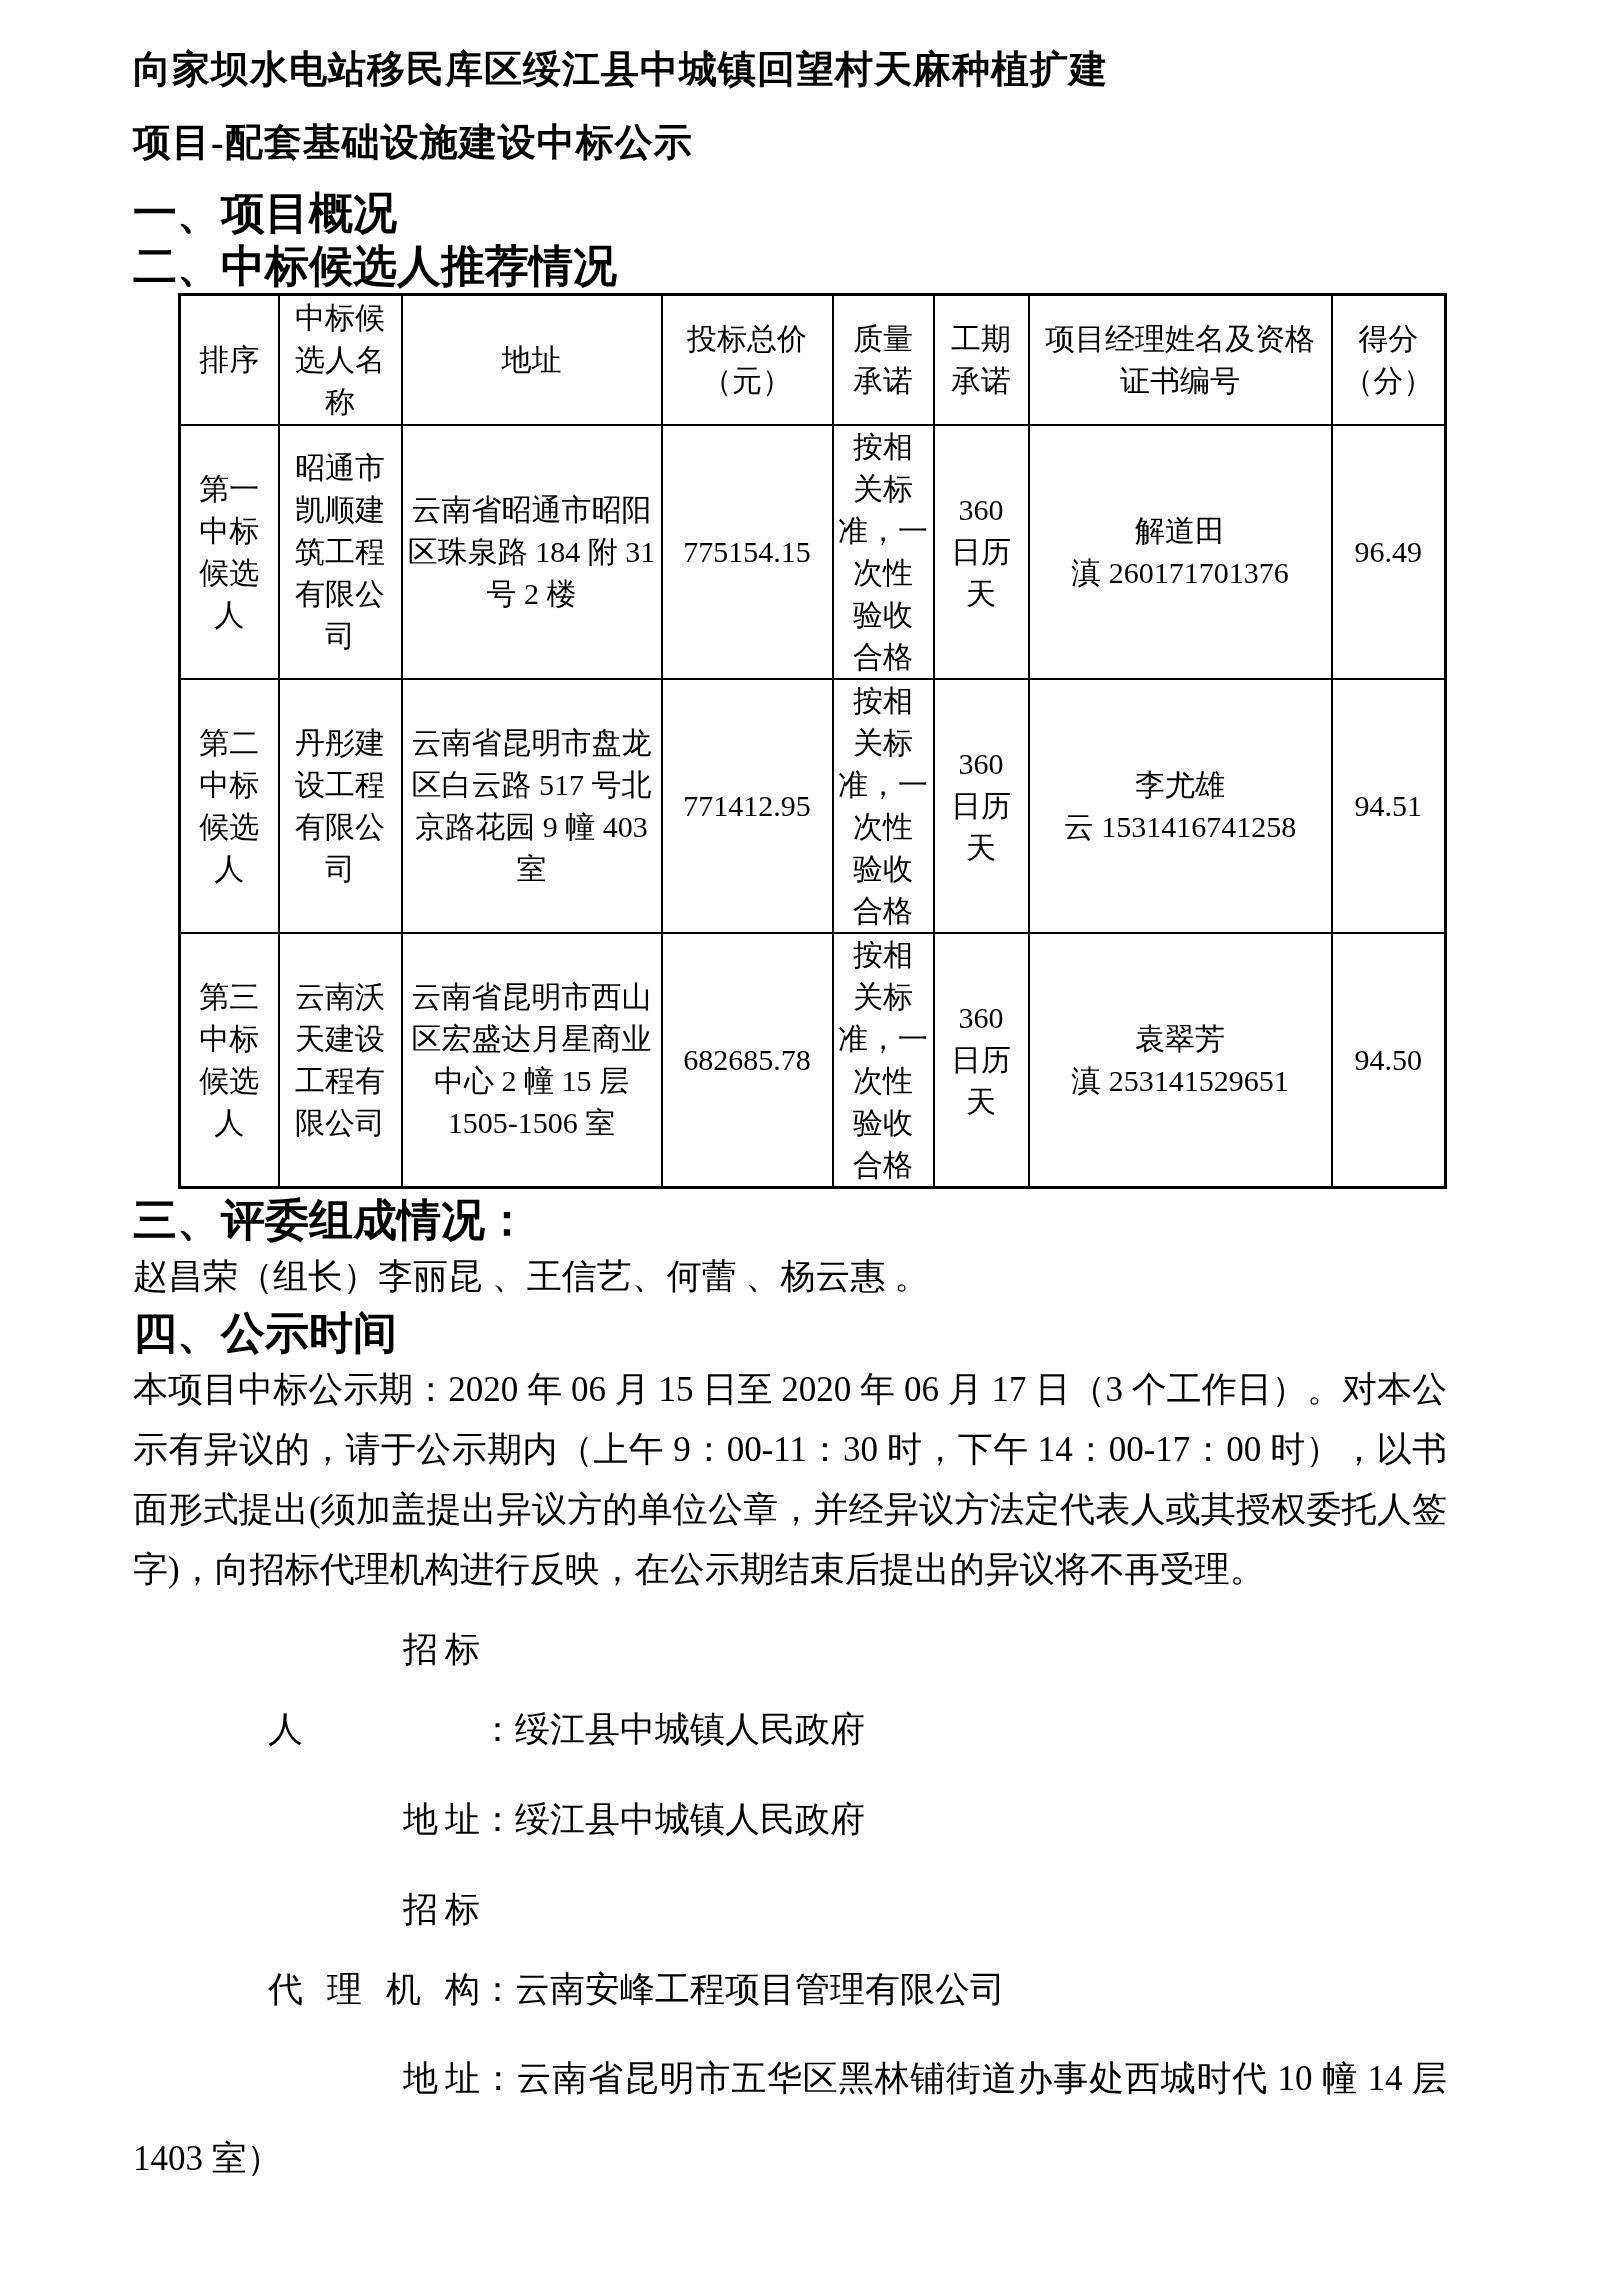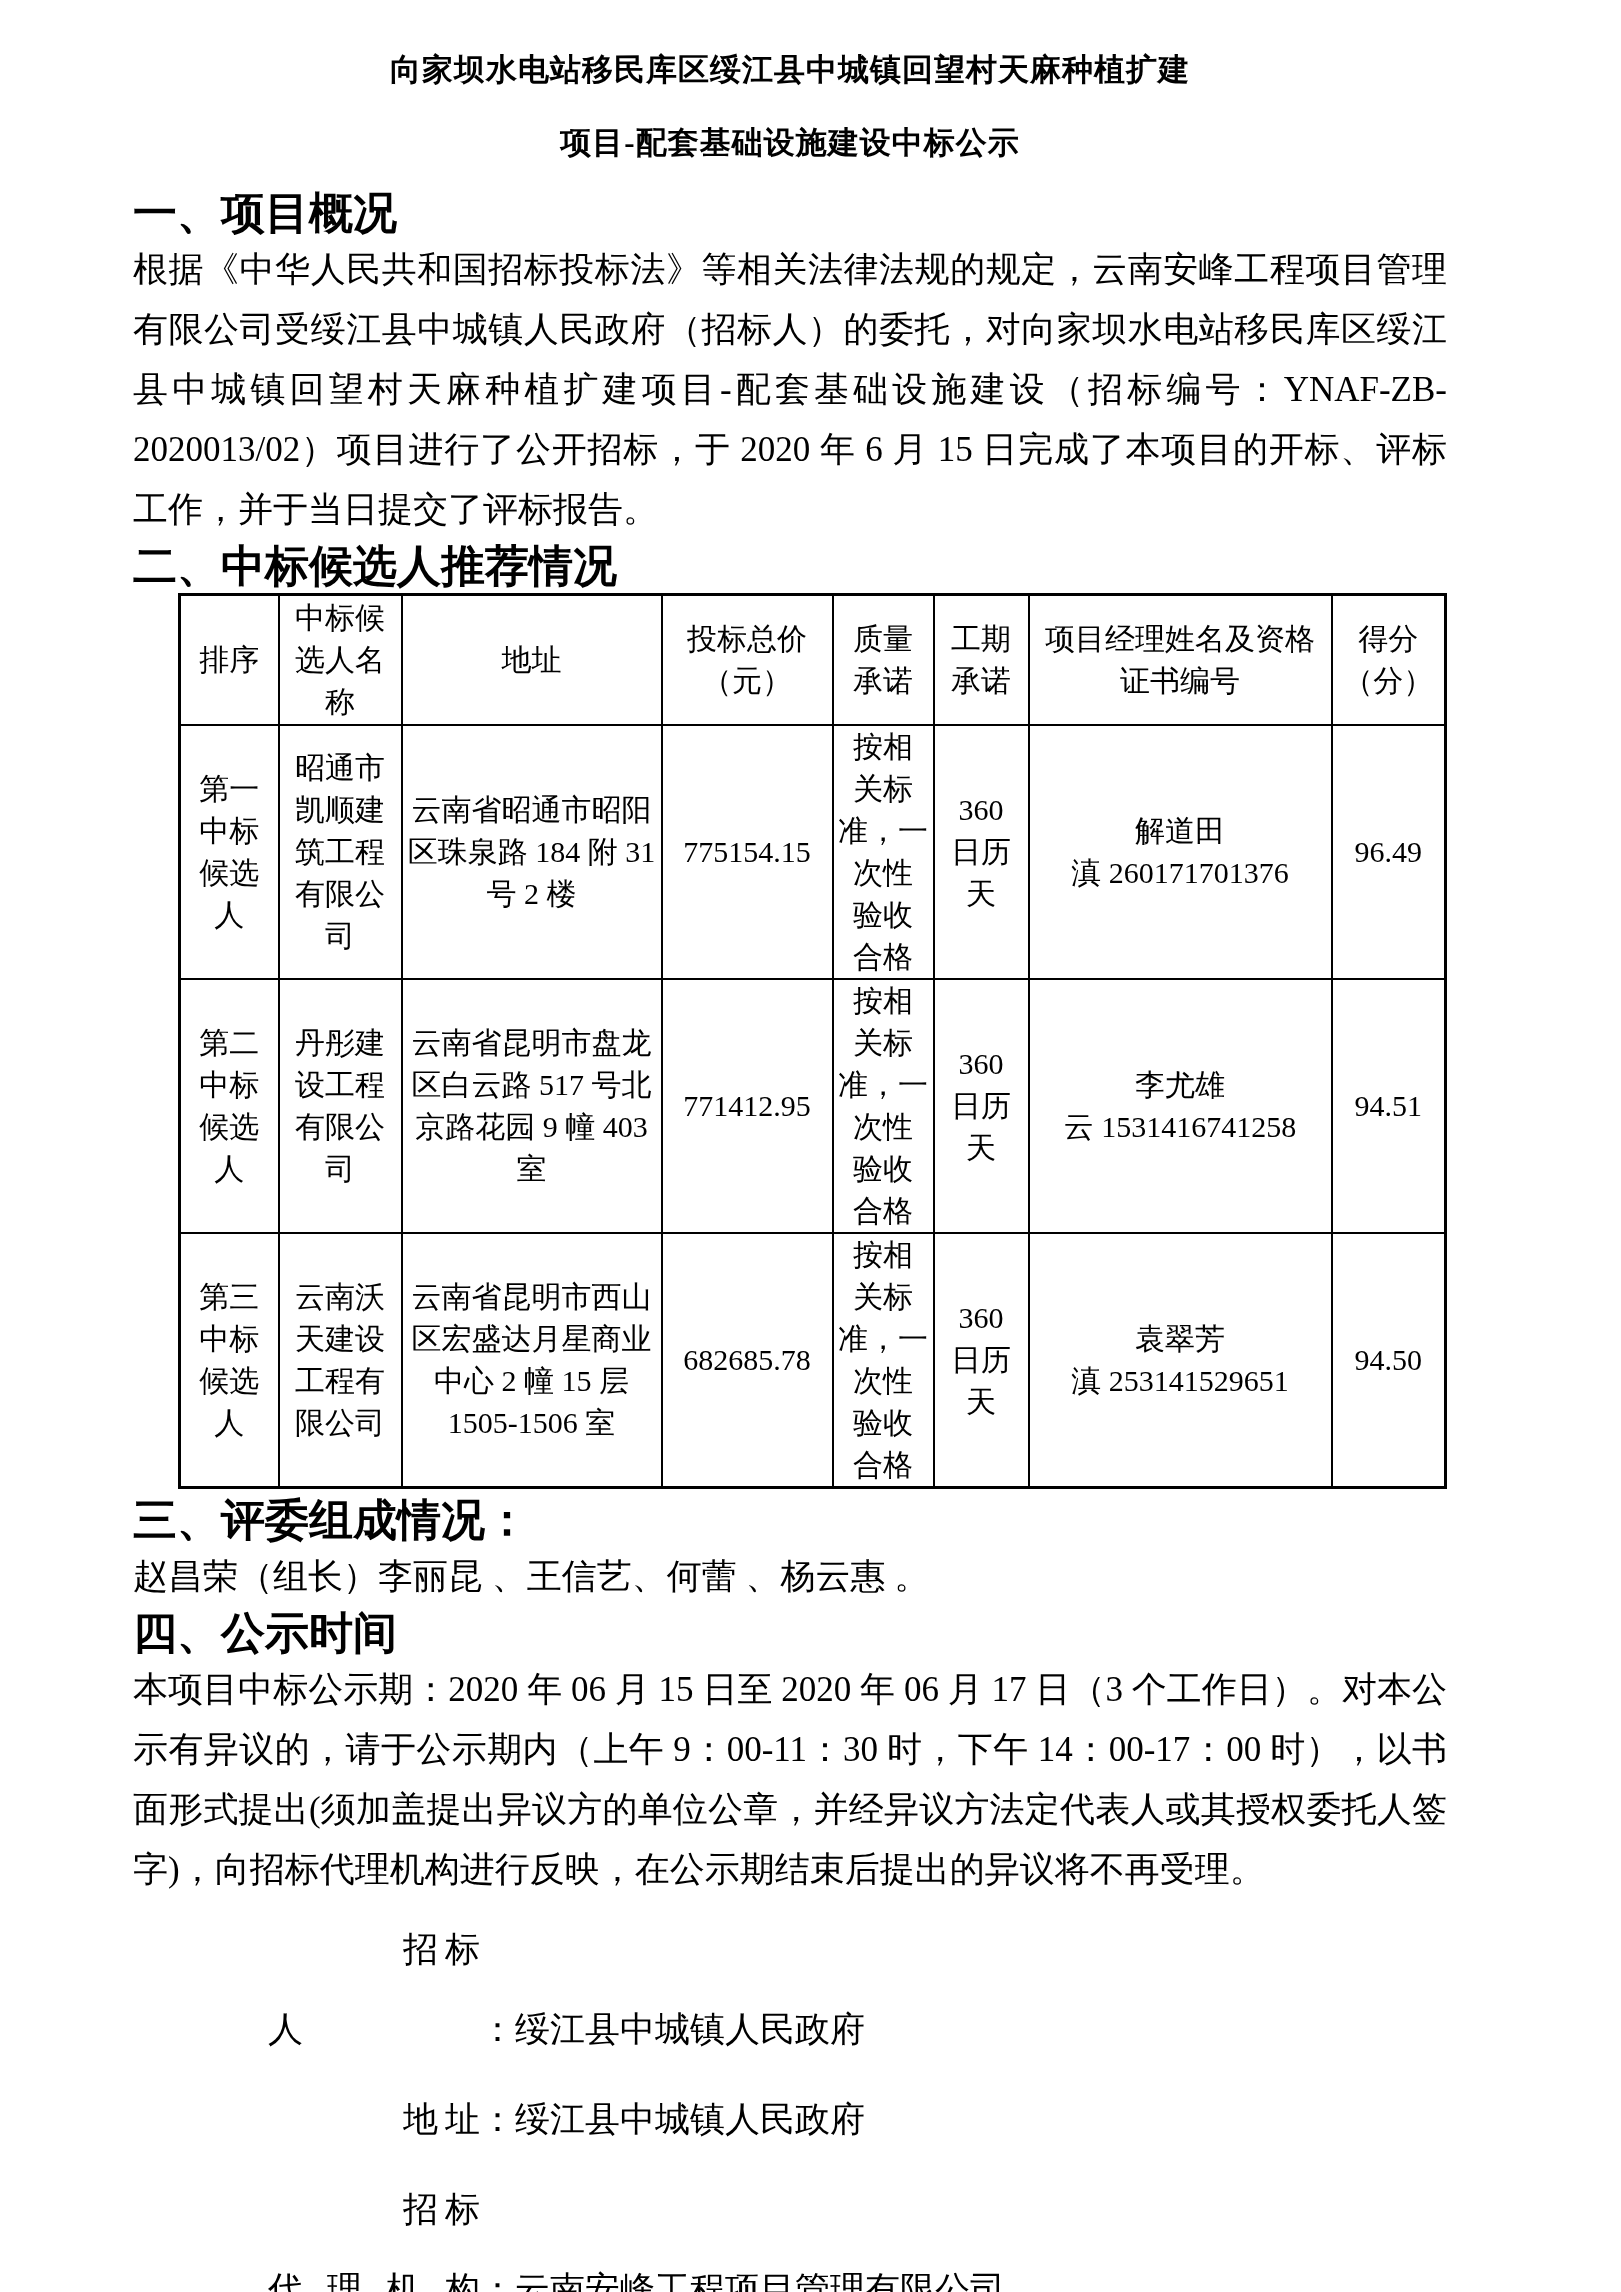--- a/index.html
+++ b/index.html
@@ -9,22 +9,21 @@
     width: 1621px;
     height: 2293px;
     margin: 0 auto;
     background: #ffffff;
     color: #000000;
     font-family: "Liberation Serif", "DejaVu Serif", serif;
     padding: 33px 174px 0 133px;
     overflow: hidden;
   }
   .doc-title {
-    text-align: center;
-    font-size: 31px;
+    font-size: 38px;
     font-weight: bold;
     line-height: 73px;
     letter-spacing: 1px;
     margin-bottom: 7.8px;
   }
   .sec-heading {
     font-size: 44px;
     font-weight: bold;
     line-height: 53px;
   }
@@ -74,21 +73,20 @@
 <body>
 
 <div class="page">
 
   <div class="doc-title">
     <div>向家坝水电站移民库区绥江县中城镇回望村天麻种植扩建</div>
     <div>项目-配套基础设施建设中标公示</div>
   </div>
 
   <div class="sec-heading">一、项目概况</div>
-  <div class="para">根据《中华人民共和国招标投标法》等相关法律法规的规定，云南安峰工程项目管理有限公司受绥江县中城镇人民政府（招标人）的委托，对向家坝水电站移民库区绥江县中城镇回望村天麻种植扩建项目-配套基础设施建设（招标编号：YNAF-ZB-2020013/02）项目进行了公开招标，于 2020 年 6 月 15 日完成了本项目的开标、评标工作，并于当日提交了评标报告。</div>
 
   <div class="sec-heading">二、中标候选人推荐情况</div>
 
   <table class="candidates">
     <colgroup>
       <col style="width:99px">
         <col style="width:123px">
         <col style="width:260px">
         <col style="width:171px">
       <col style="width:101px">

